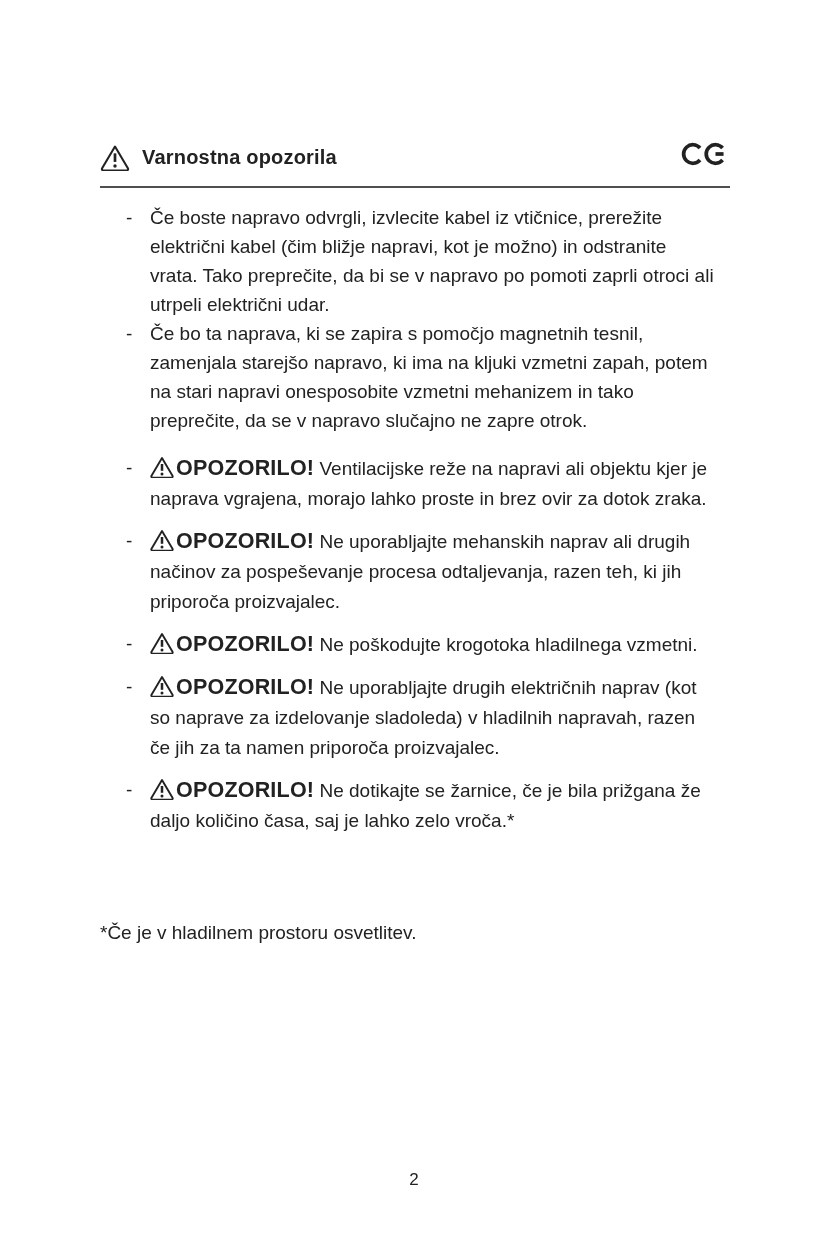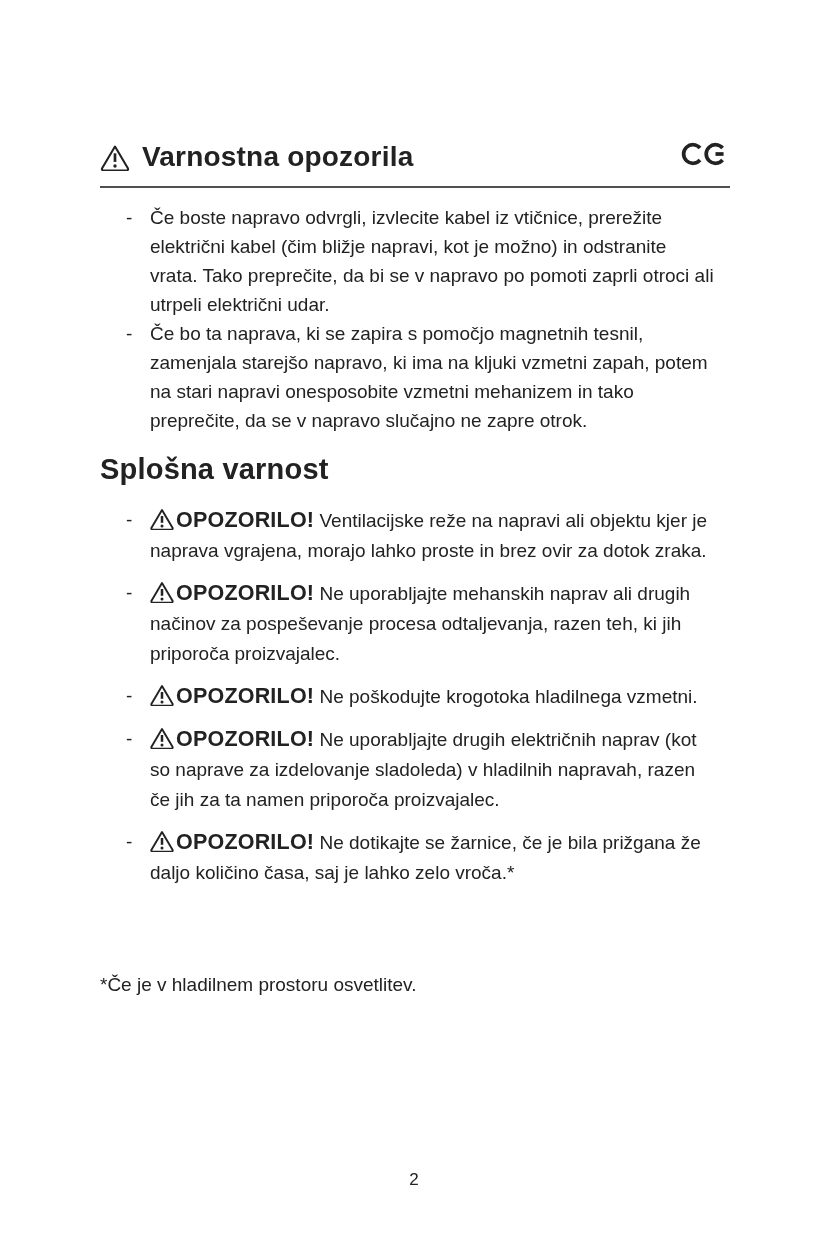--- a/index.html
+++ b/index.html
@@ -9,21 +9,21 @@
     background: #ffffff;
     color: #222222;
     font-family: "Liberation Sans", sans-serif;
     position: relative;
     overflow: hidden;
   }
   .page { padding: 140px 98px 0 100px; }
 
   .header { display: flex; align-items: center; }
   .header-left { display: flex; align-items: center; gap: 12px; flex: 1; }
-  .title { font-size: 28px; font-weight: bold; line-height: 34px; letter-spacing: 0.2px; }
+  .title { font-size: 20px; font-weight: bold; line-height: 34px; letter-spacing: 0.2px; }
   .ce { flex: 0 0 auto; margin-top: -6px; }
 
   .rule { border: none; border-top: 2px solid #4f4f4f; margin-top: 12px; }
 
   ul { list-style: none; }
   .intro { margin-top: 15px; font-size: 19px; line-height: 29px; }
   .intro li { position: relative; padding: 0 16px 0 50px; }
   .dash { position: absolute; left: 26px; top: 0; }
 
   .section-title { margin-top: 17px; font-size: 29px; font-weight: bold; line-height: 35px; letter-spacing: 0.2px; }
@@ -66,21 +66,20 @@
     </svg>
   </div>
 
   <hr class="rule">
 
   <ul class="intro">
     <li><span class="dash">-</span><span>Če boste napravo odvrgli, izvlecite kabel iz vtičnice, prerežite električni kabel (čim bližje napravi, kot je možno) in odstranite vrata. Tako preprečite, da bi se v napravo po pomoti zaprli otroci ali utrpeli električni udar.</span></li>
     <li><span class="dash">-</span><span>Če bo ta naprava, ki se zapira s pomočjo magnetnih tesnil, zamenjala starejšo napravo, ki ima na kljuki vzmetni zapah, potem na stari napravi onesposobite vzmetni mehanizem in tako preprečite, da se v napravo slučajno ne zapre otrok.</span></li>
   </ul>
 
-  <h2 class="section-title">Splošna varnost</h2>
 
   <ul class="warnings">
     <li><span class="dash">-</span><svg class="warn-icon" width="24" height="22" viewBox="0 0 24 22">
           <path d="M12 2.1 L22.5 19.7 C23 20.6 22.4 21.7 21.4 21.7 L2.6 21.7 C1.6 21.7 1 20.6 1.5 19.7 Z" fill="none" stroke="#222222" stroke-width="1.9" stroke-linejoin="round"></path>
           <line x1="12" y1="8" x2="12" y2="14.8" stroke="#222222" stroke-width="2.5"></line>
           <circle cx="12" cy="18.1" r="1.5" fill="#222222"></circle>
         </svg><strong class="warn-label">OPOZORILO!</strong>
       <span>Ventilacijske reže na napravi ali objektu kjer je naprava vgrajena, morajo lahko proste in brez ovir za dotok zraka.</span></li>
     <li><span class="dash">-</span><svg class="warn-icon" width="24" height="22" viewBox="0 0 24 22">
           <path d="M12 2.1 L22.5 19.7 C23 20.6 22.4 21.7 21.4 21.7 L2.6 21.7 C1.6 21.7 1 20.6 1.5 19.7 Z" fill="none" stroke="#222222" stroke-width="1.9" stroke-linejoin="round"></path>

